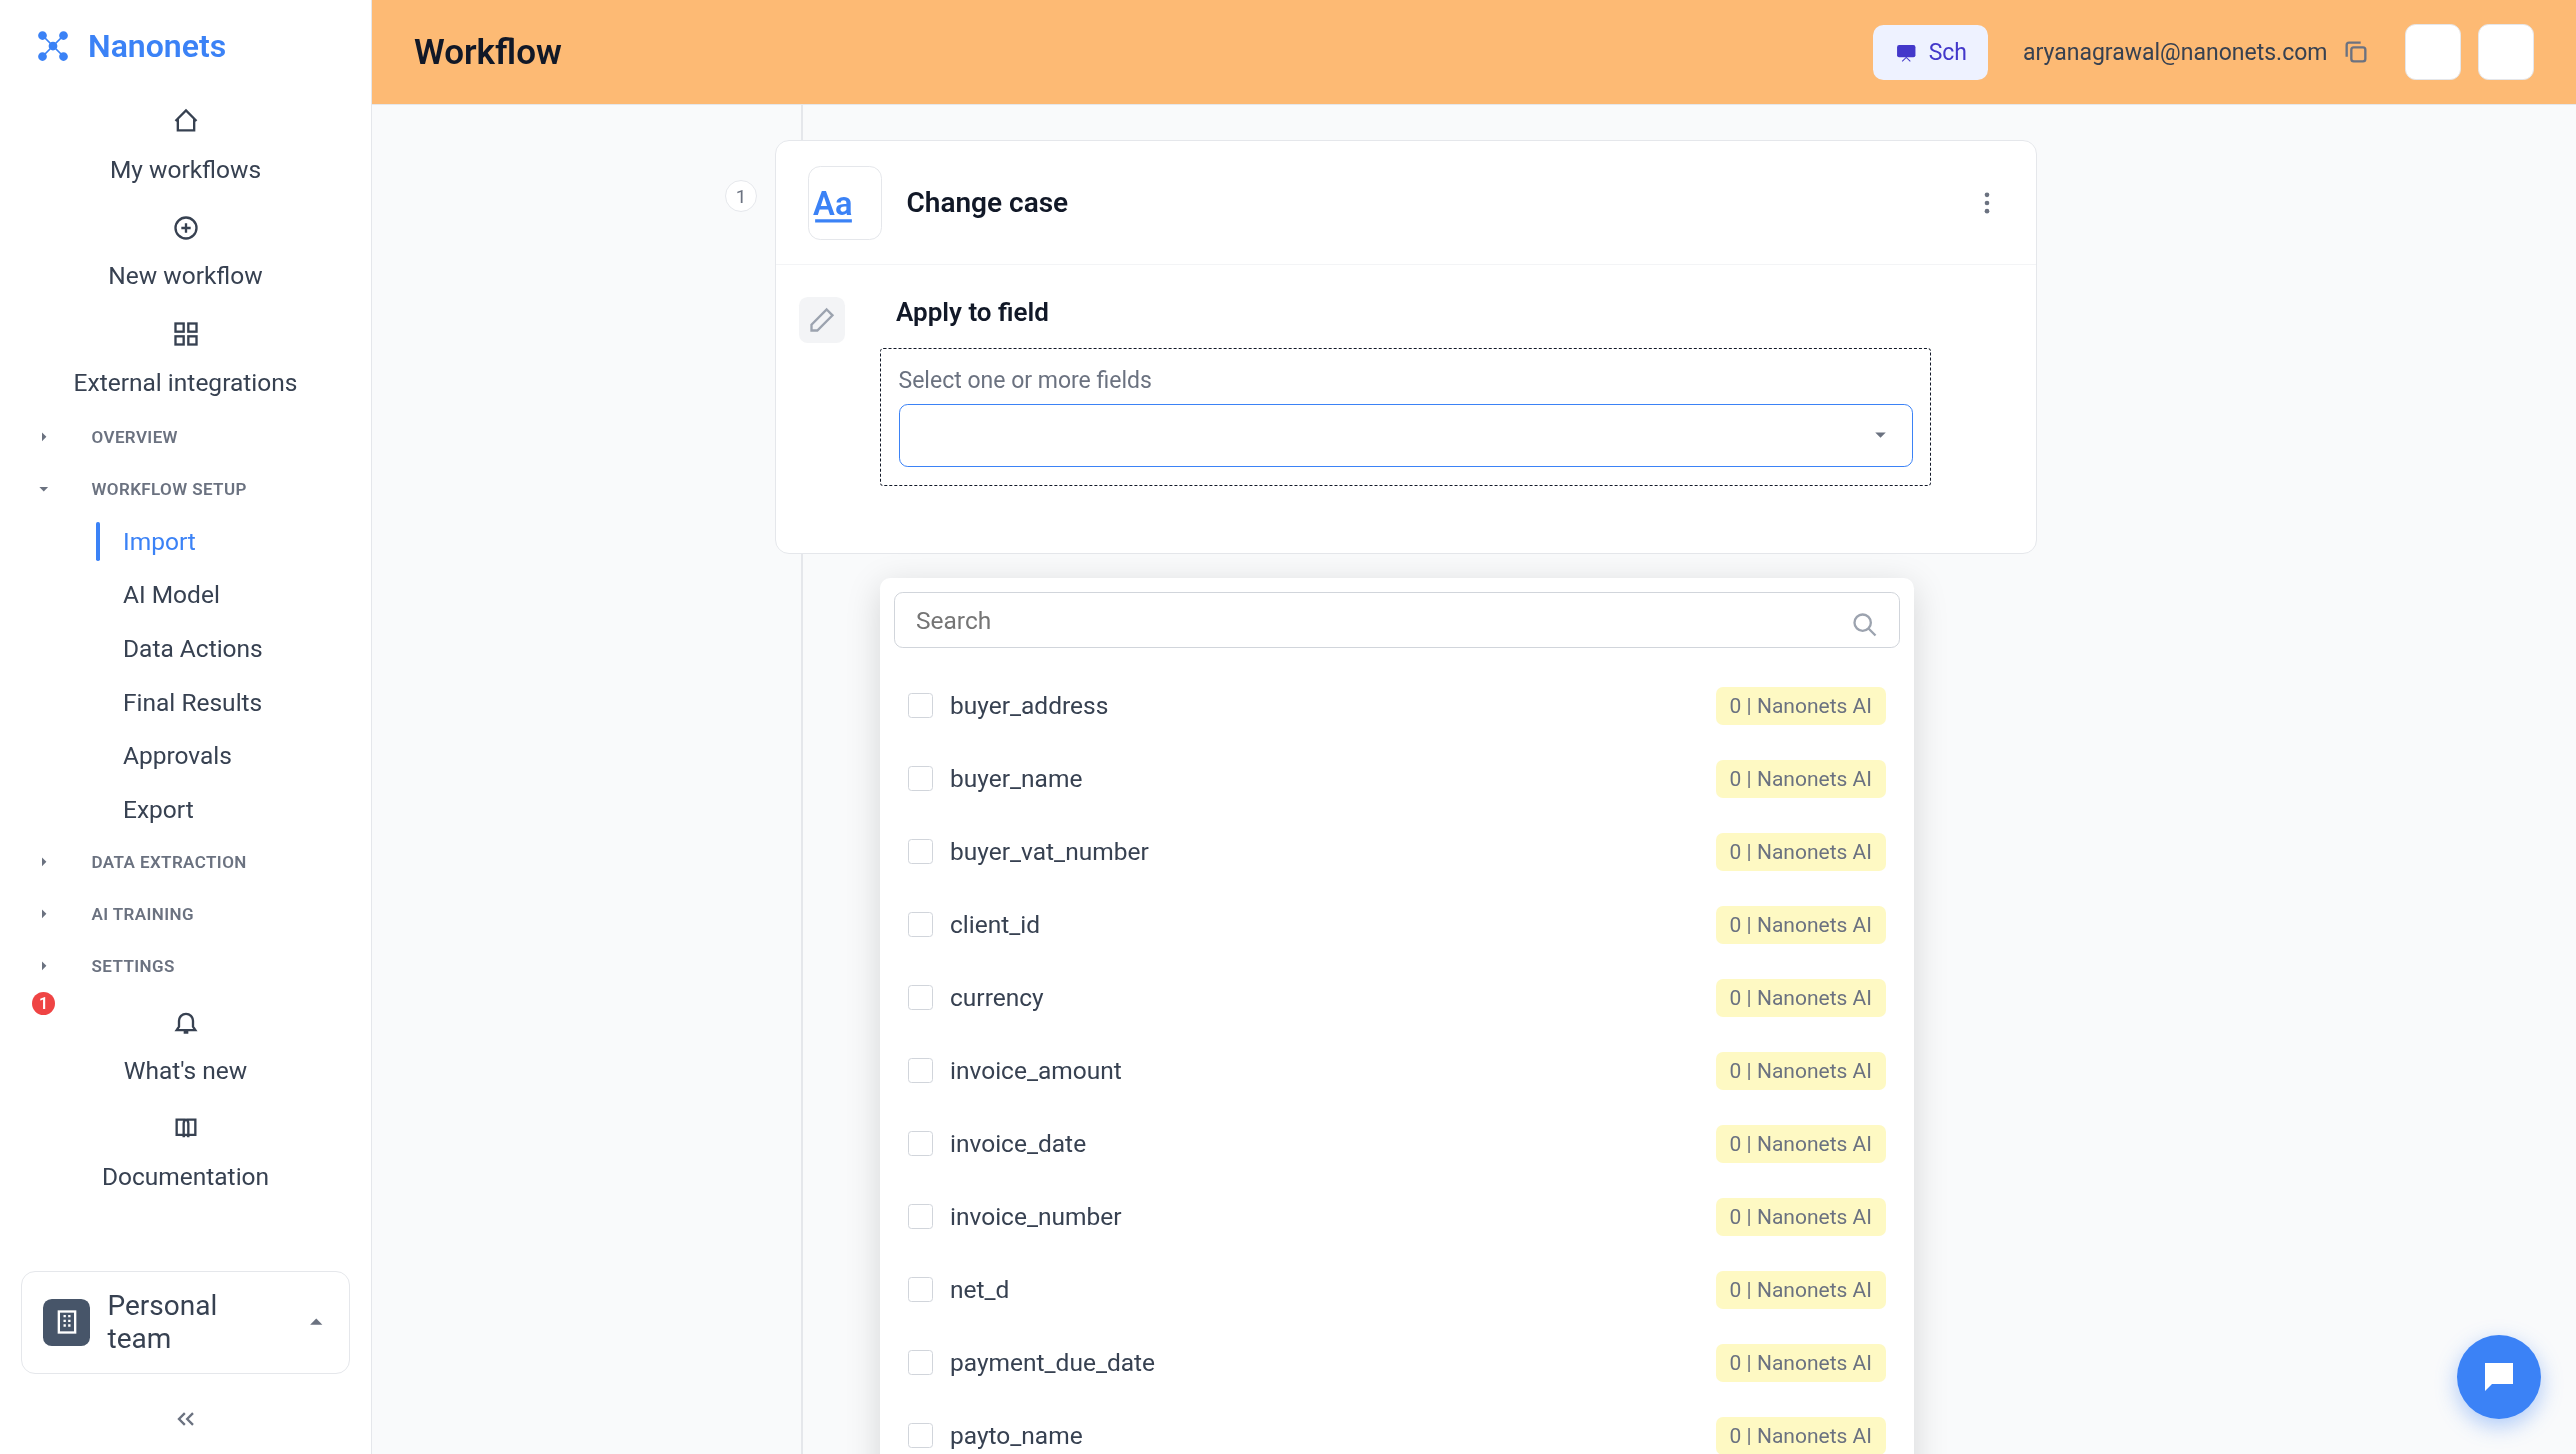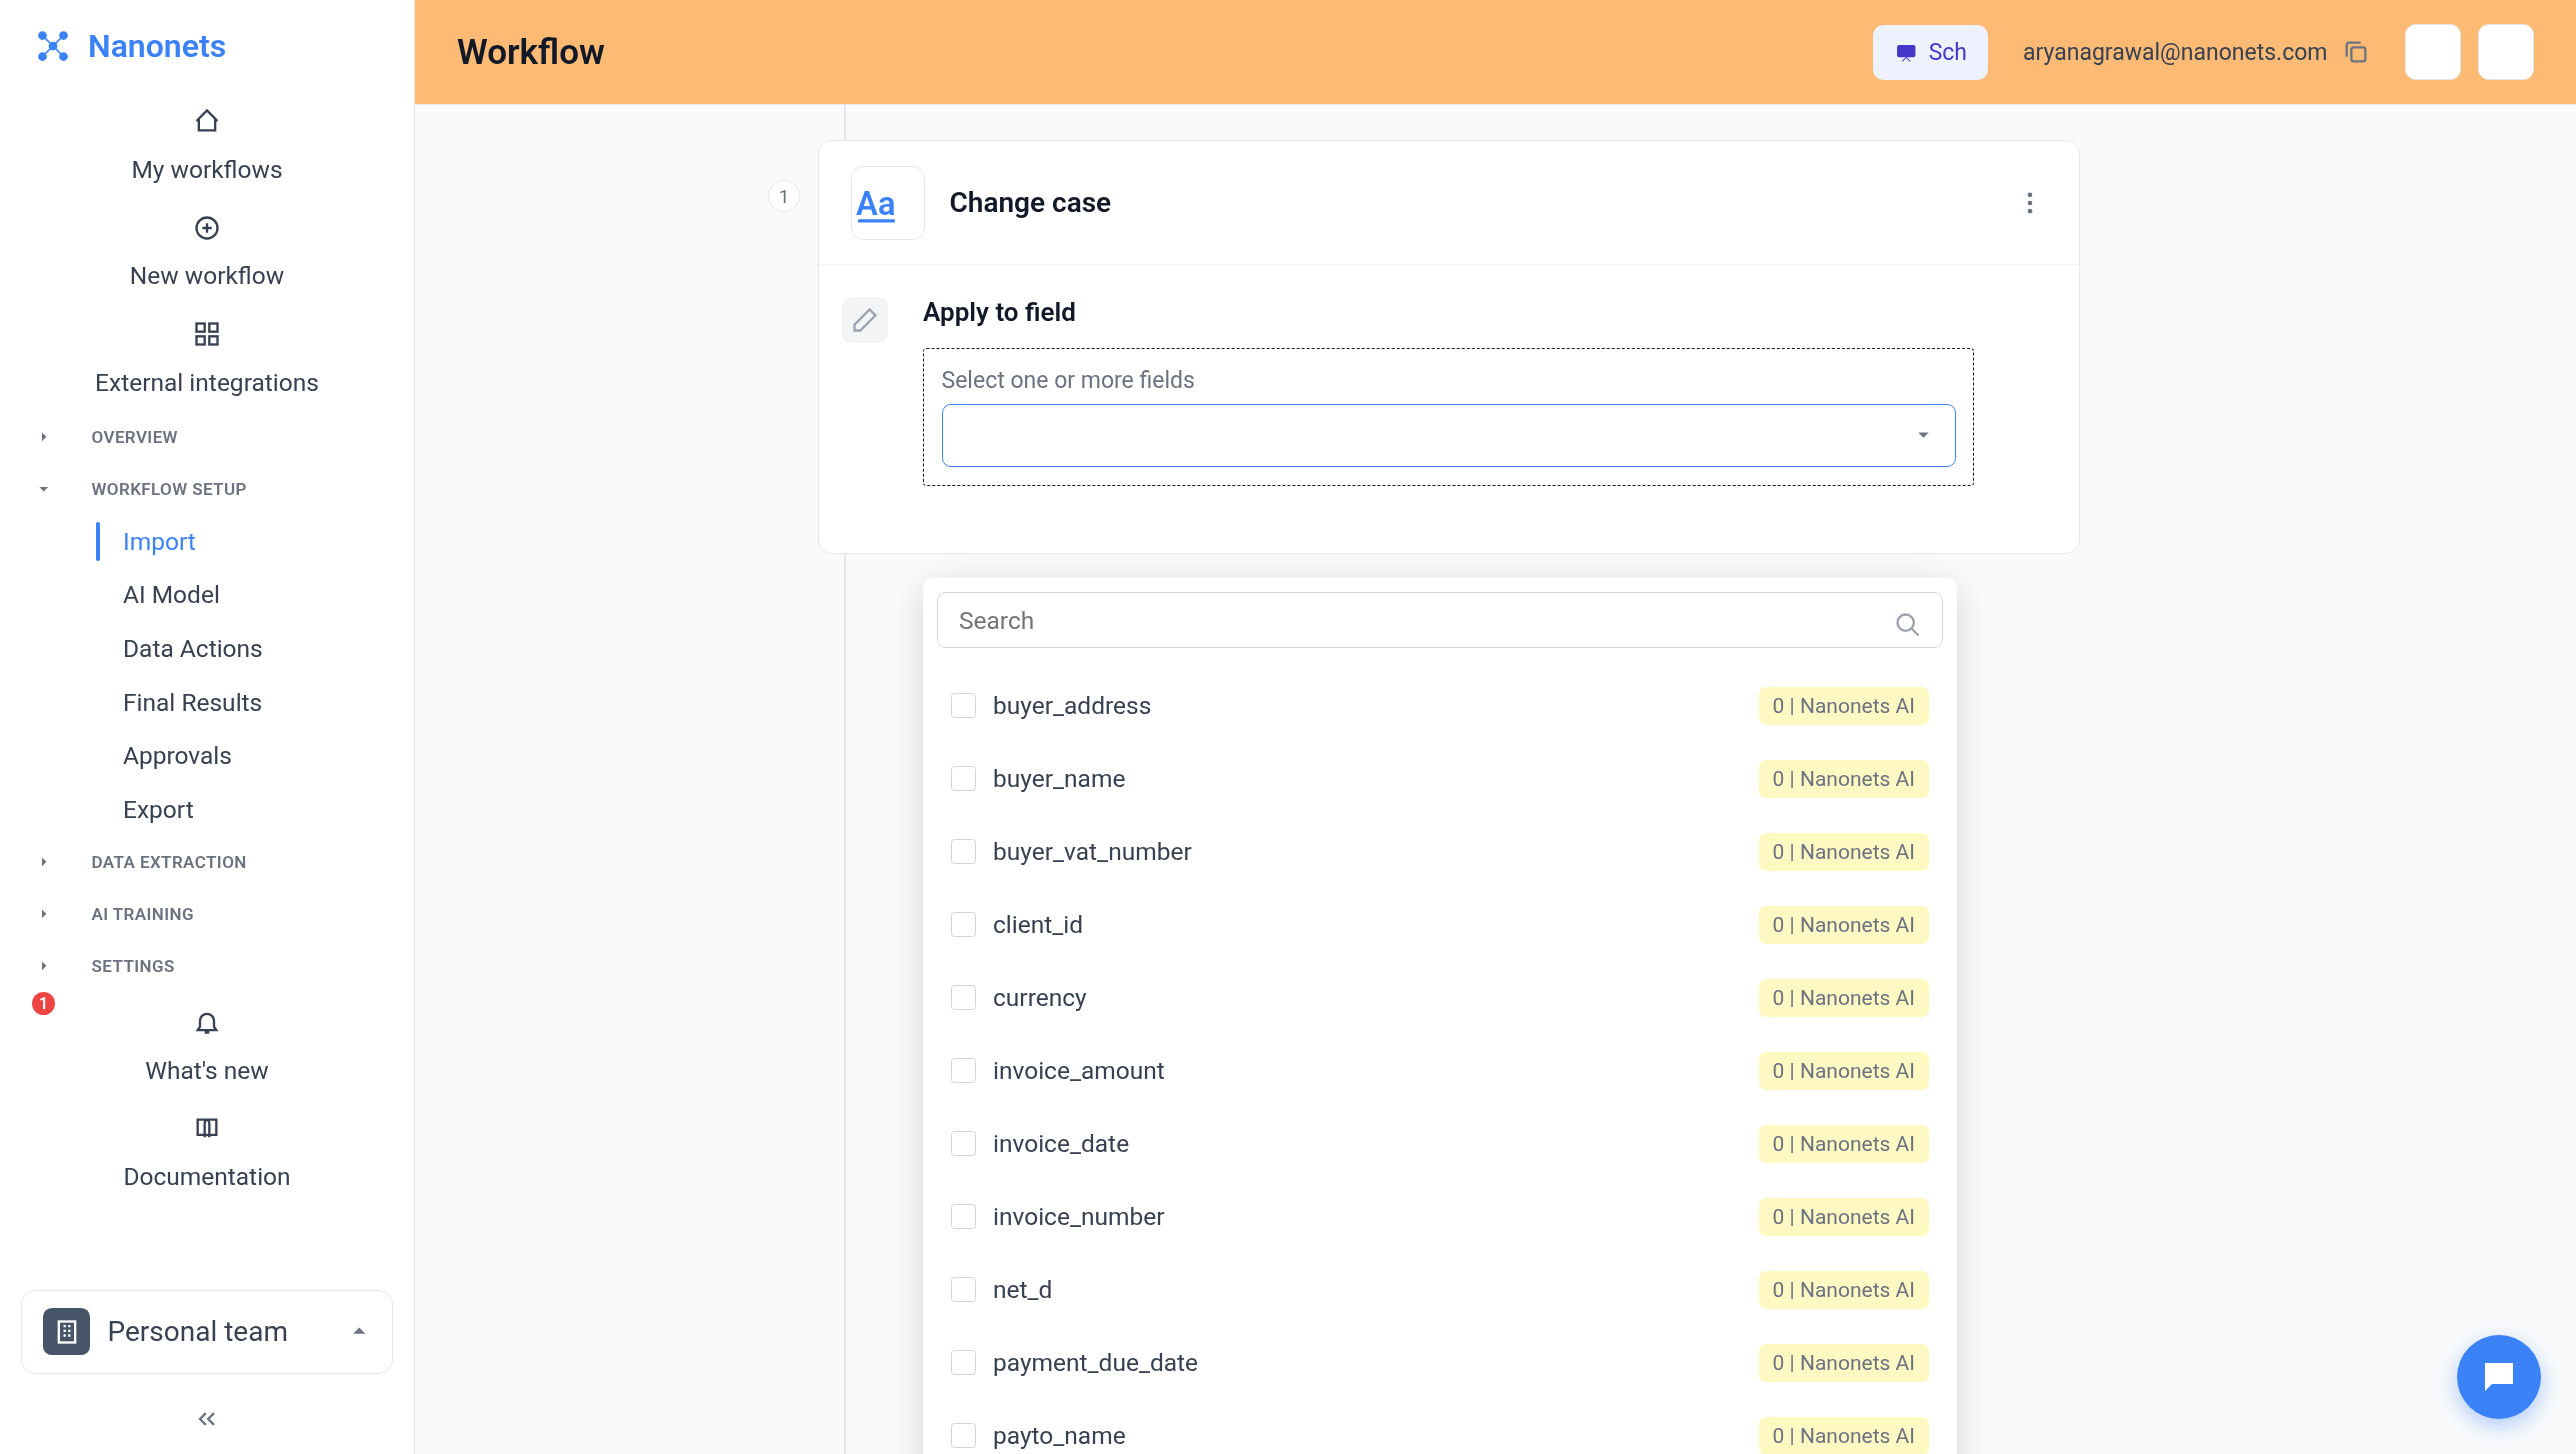--- a/index.html
+++ b/index.html
@@ -1,20 +1,20 @@
 <!DOCTYPE html>
 <html style="font-size:14px"><head>
   <meta charset="utf-8">
   <style>
     * { margin: 0; padding: 0; box-sizing: border-box; font-family: -apple-system, BlinkMacSystemFont, 'Segoe UI', Roboto, sans-serif; }
     body { background: #fff; width: 2576px; height: 1454px; overflow: hidden; }
     .app { display: flex; height: 100%; }
     
     
-    .sidebar { width: 415px; background: #fff; border-right: 0.9px solid #e5e7eb; display: flex; flex-direction: column; height: 100%; }
+    .sidebar { width: 372px; background: #fff; border-right: 0.9px solid #e5e7eb; display: flex; flex-direction: column; height: 100%; }
     .logo-row { display: flex; align-items: center; gap: 14px; padding: 24.5px 32px 17.5px; }
     .logo-icon { width: 42px; height: 42px; }
     .logo-text { font-size: 32px; font-weight: 600; color: #3b82f6; }
     .nav { flex: 1; padding: 7px 0; overflow-y: auto; }
     .nav-item { display: flex; align-items: center; gap: 17.5px; padding: 14px 35px; cursor: pointer; font-size: 24.5px; color: #374151; flex-direction: column; }
     .nav-icon { width: 32px; height: 32px; flex-shrink: 0; display: flex; align-items: center; justify-content: center; }
     .nav-item.active-workflow { font-weight: 500; }
     .nav-chevron { width: 17.5px; height: 17.5px; margin-right: 3.5px; }
     .nav-section { display: flex; align-items: center; gap: 32px; padding: 16px 35px 16px 74px; font-size: 17px; font-weight: 600; color: #6b7280; cursor: pointer; letter-spacing: 0.4px; }
     .nav-section .nav-chevron { margin-left: -39px; margin-right: 7px; }
@@ -45,21 +45,21 @@
     .timeline { position: absolute; left: 429px; top: 0; bottom: 0; width: 1.8px; background: #e5e7eb; }
     .card { background: #fff; border: 0.9px solid #e5e7eb; border-radius: 14px; margin-bottom: 35px; position: relative; width: 1262px; }
     .step-num { position: absolute; left: -51px; top: 39px; width: 32px; height: 32px; background: #fff; border: 1.8px solid #e5e7eb; border-radius: 50%; display: flex; align-items: center; justify-content: center; font-size: 19px; color: #6b7280; z-index: 2; }
     .card-head { display: flex; align-items: center; gap: 24.5px; padding: 24.5px 32px; border-bottom: 0.9px solid #f3f4f6; }
     .card-icon { width: 74px; height: 74px; border: 0.9px solid #e5e7eb; border-radius: 12.3px; display: flex; align-items: center; justify-content: flex-start; }
     .card-title { font-size: 28px; font-weight: 600; color: #111827; flex: 1; }
     .card-menu { width: 35px; height: 35px; cursor: pointer; display: flex; align-items: center; justify-content: center; }
     .card-body { padding: 32px 53px 32px 105px; }
     .section-row { display: flex; align-items: flex-start; gap: 35px; margin-bottom: 35px; }
     .edit-icon { width: 46px; height: 46px; background: #f3f4f6; border-radius: 8.8px; display: flex; align-items: center; justify-content: center; flex-shrink: 0; margin-left: -82px; }
-    .section-label { font-size: 26px; font-weight: 600; color: #111827; margin-bottom: 21px; }
+    .section-label { font-size: 26px; font-weight: 600; color: #111827; margin-bottom: 21px; margin-left: 16px; }
     .field-wrap { border: 1.8px dashed #111827; border-radius: 3.5px; padding: 17.5px; width: 1051px; }
     .field-label { font-size: 23px; color: #6b7280; margin-bottom: 10.5px; }
     .select-box { width: 100%; height: 63px; border: 0.9px solid #3b82f6; border-radius: 8.8px; background: #fff; display: flex; align-items: center; padding: 0 21px; cursor: pointer; position: relative; }
     .select-arrow { margin-left: auto; }
     
     
     .dropdown { position: absolute; top: 473px; left: 508px; width: 1034px; background: #fff; border-radius: 10.5px; box-shadow: 0 8.8px 35px rgba(0,0,0,0.15); z-index: 10; padding: 14px; }
     .search-box { width: 100%; height: 56px; border: 0.9px solid #d1d5db; border-radius: 8.8px; padding: 0 53px 0 21px; font-size: 24.5px; margin-bottom: 10.5px; position: relative; }
     .search-wrap { position: relative; margin-bottom: 10.5px; }
     .search-icon { position: absolute; right: 21px; top: 50%; transform: translateY(-50%); width: 28px; height: 28px; }

